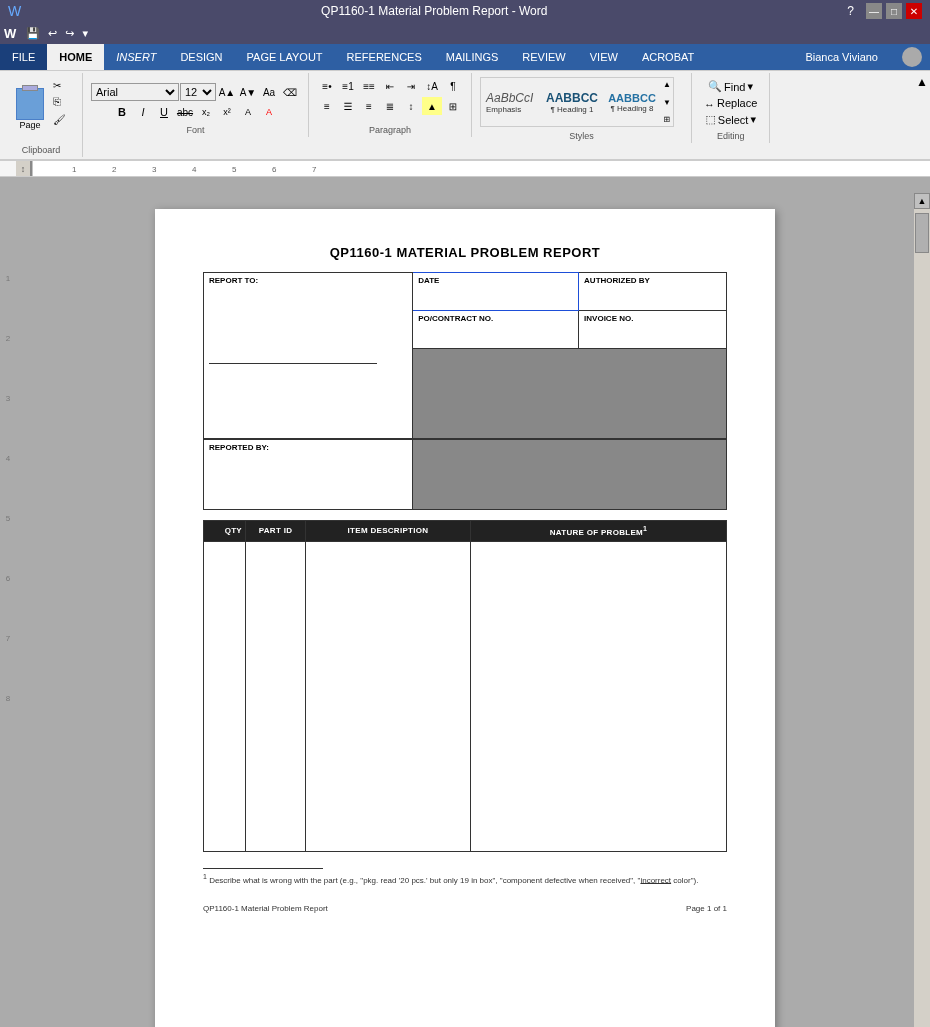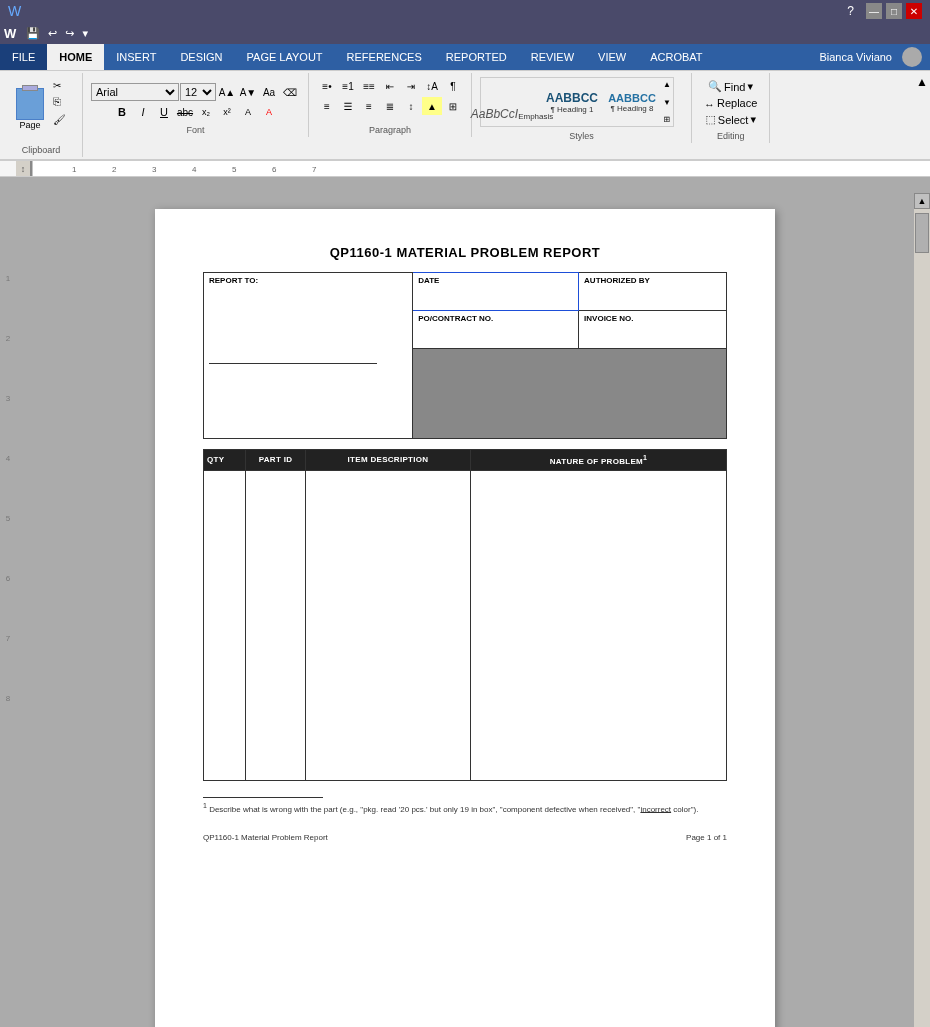--- a/index.html
+++ b/index.html
@@ -75,36 +75,37 @@
 
     .page-footer { display: flex; justify-content: space-between; margin-top: 20px; font-size: 8px; color: #333; }
 
     
     #quick-access { display: flex; align-items: center; gap: 4px; padding: 2px 4px; background: #4a4a6a; height: 22px; }
     .qa-btn { background: none; border: none; color: white; font-size: 11px; cursor: pointer; padding: 0 2px; }
 
     .bold { font-weight: bold; }
     .italic { font-style: italic; }
 
-    #ribbon-user { position: absolute; top: 0; right: 0; display: flex; align-items: center; gap: 10px; padding: 18px 8px; background: #2e5fa3; color: white; font-size: 11px; height: 26px; }
+    #ribbon-user { position: absolute; top: 0; right: 0; display: flex; align-items: center; gap: 24px; padding: 18px 8px; background: #2e5fa3; color: white; font-size: 11px; height: 26px; }
     .user-avatar { width: 20px; height: 20px; background: #aaa; border-radius: 50%; }
 
     .ribbon-wrapper { position: relative; }
     .ribbon-tabs-row { display: flex; align-items: center; background: #2e5fa3; height: 26px; }
     .ribbon-tab-item { padding: 4px 12px; font-size: 11px; cursor: pointer; color: white; height: 26px; display: flex; align-items: center; }
     .ribbon-tab-item.active-tab { background: #f0f0f0; color: #000; font-weight: bold; }
     .ribbon-tab-item.file-tab { background: #1a3f7a; }
   </style>
 </head>
 <body>
 
 <div id="title-bar">
   <div id="title-bar-left">
     <span style="color:#6af;font-size:14px;">W</span>
   </div>
+  <div id="title-bar-center">QP1160-1 Material Problem Report - Word</div>
   <div id="title-bar-right">
     <span style="color:white;cursor:pointer;margin-right:8px;">?</span>
     <button class="title-bar-btn">—</button>
     <button class="title-bar-btn">□</button>
     <button class="title-bar-btn close">✕</button>
   </div>
 </div>
 
 <div id="quick-access" style="background:#4a4a6a;">
   <span style="color:white;font-weight:bold;font-size:13px;margin-right:4px;">W</span>
@@ -112,25 +113,25 @@
   <button class="qa-btn" title="Undo">↩</button>
   <button class="qa-btn" title="Redo">↪</button>
   <button class="qa-btn">▾</button>
 </div>
 
 <div class="ribbon-wrapper">
 
   <div class="ribbon-tabs-row">
     <div class="ribbon-tab-item file-tab">FILE</div>
     <div class="ribbon-tab-item active-tab">HOME</div>
-    <div class="ribbon-tab-item" style="color:white;">INSERT</div>
+    <div class="ribbon-tab-item" style="color:white;font-style:italic;">INSERT</div>
     <div class="ribbon-tab-item" style="color:white;">DESIGN</div>
     <div class="ribbon-tab-item" style="color:white;">PAGE LAYOUT</div>
     <div class="ribbon-tab-item" style="color:white;">REFERENCES</div>
-    <div class="ribbon-tab-item" style="color:white;">REPORTED</div>
+    <div class="ribbon-tab-item" style="color:white;">MAILINGS</div>
     <div class="ribbon-tab-item" style="color:white;">REVIEW</div>
     <div class="ribbon-tab-item" style="color:white;">VIEW</div>
     <div class="ribbon-tab-item" style="color:white;">ACROBAT</div>
     <div style="flex:1;"></div>
     <div id="ribbon-user" style="position:static;background:transparent;">
       <span>Bianca Viviano</span>
       <div class="user-avatar"></div>
     </div>
   </div>
 
@@ -203,21 +204,21 @@
           <button class="toolbar-btn" style="font-size:10px;background:#ffff88;">▲</button>
           <button class="toolbar-btn" style="font-size:10px;">⊞</button>
         </div>
       </div>
       <span class="ribbon-group-label">Paragraph</span>
     </div>
 
     <div class="ribbon-group" style="min-width:220px;">
       <div class="ribbon-group-content" style="padding-bottom:14px;">
         <div style="display:flex;gap:2px;border:1px solid #ccc;padding:2px;">
-          <div style="width:58px;height:44px;border:1px solid transparent;cursor:pointer;display:flex;flex-direction:row;align-items:flex-end;justify-content:center;font-size:11px;padding:2px;">
+          <div style="width:58px;height:44px;border:1px solid transparent;cursor:pointer;display:flex;flex-direction:column;align-items:flex-start;justify-content:center;font-size:11px;padding:2px;">
             <span style="font-style:italic;font-size:12px;color:#555;">AaBbCcI</span>
             <span style="font-size:8px;color:#333;">Emphasis</span>
           </div>
           <div style="width:58px;height:44px;border:1px solid transparent;cursor:pointer;display:flex;flex-direction:column;align-items:center;justify-content:center;font-size:11px;padding:2px;">
             <span style="font-weight:bold;font-size:12px;color:#1a5276;">AABBCC</span>
             <span style="font-size:8px;color:#333;">¶ Heading 1</span>
           </div>
           <div style="width:58px;height:44px;border:1px solid transparent;cursor:pointer;display:flex;flex-direction:column;align-items:center;justify-content:center;font-size:11px;padding:2px;">
             <span style="font-weight:bold;font-size:11px;color:#2471a3;">AABBCC</span>
             <span style="font-size:8px;color:#333;">¶ Heading 8</span>
@@ -321,25 +322,36 @@
             <div style="height:22px;"></div>
           </td>
         </tr>
         <tr>
           <td colspan="2" style="border:1px solid #333;background:#888;padding:3px 5px;height:90px;vertical-align:top;">
           </td>
         </tr>
       </tbody>
         </table>
 
+      <table style="width:100%;border-collapse:collapse;margin-bottom:10px;margin-top:-10px;">
+        <tbody>
+            <tr>
+          <td style="border:1px solid #333;padding:3px 5px;width:40%;vertical-align:top;height:70px;">
+            <div class="label" style="font-weight:bold;font-size:8px;">REPORTED BY:</div>
+            <div style="height:50px;"></div>
+          </td>
+          <td colspan="2" style="border:1px solid #333;background:#888;width:60%;"></td>
+        </tr>
+      </tbody>
+        </table>
 
       <table class="data-table" style="width:100%;border-collapse:collapse;margin-top:2px;">
         <thead>
           <tr>
-            <th class="qty-col" style="background:#222;color:white;font-size:8px;font-weight:bold;padding:4px 3px;border:1px solid #333;text-align:left;width:42px;">QTY</th>
+            <th class="qty-col" style="background:#222;color:white;font-size:8px;font-weight:bold;padding:4px 3px;border:1px solid #333;text-align:right;width:42px;">QTY</th>
             <th class="part-col" style="background:#222;color:white;font-size:8px;font-weight:bold;padding:4px 3px;border:1px solid #333;text-align:center;width:60px;">PART ID</th>
             <th class="item-col" style="background:#222;color:white;font-size:8px;font-weight:bold;padding:4px 3px;border:1px solid #333;text-align:center;width:165px;">ITEM DESCRIPTION</th>
             <th class="nature-col" style="background:#222;color:white;font-size:8px;font-weight:bold;padding:4px 3px;border:1px solid #333;text-align:center;">NATURE OF PROBLEM<sup style="font-size:7px;">1</sup></th>
           </tr>
         </thead>
         <tbody>
           <tr>
             <td style="border:1px solid #333;height:310px;vertical-align:top;padding:2px;width:42px;"></td>
             <td style="border:1px solid #333;height:310px;vertical-align:top;padding:2px;width:60px;"></td>
             <td style="border:1px solid #333;height:310px;vertical-align:top;padding:2px;width:165px;"></td>

